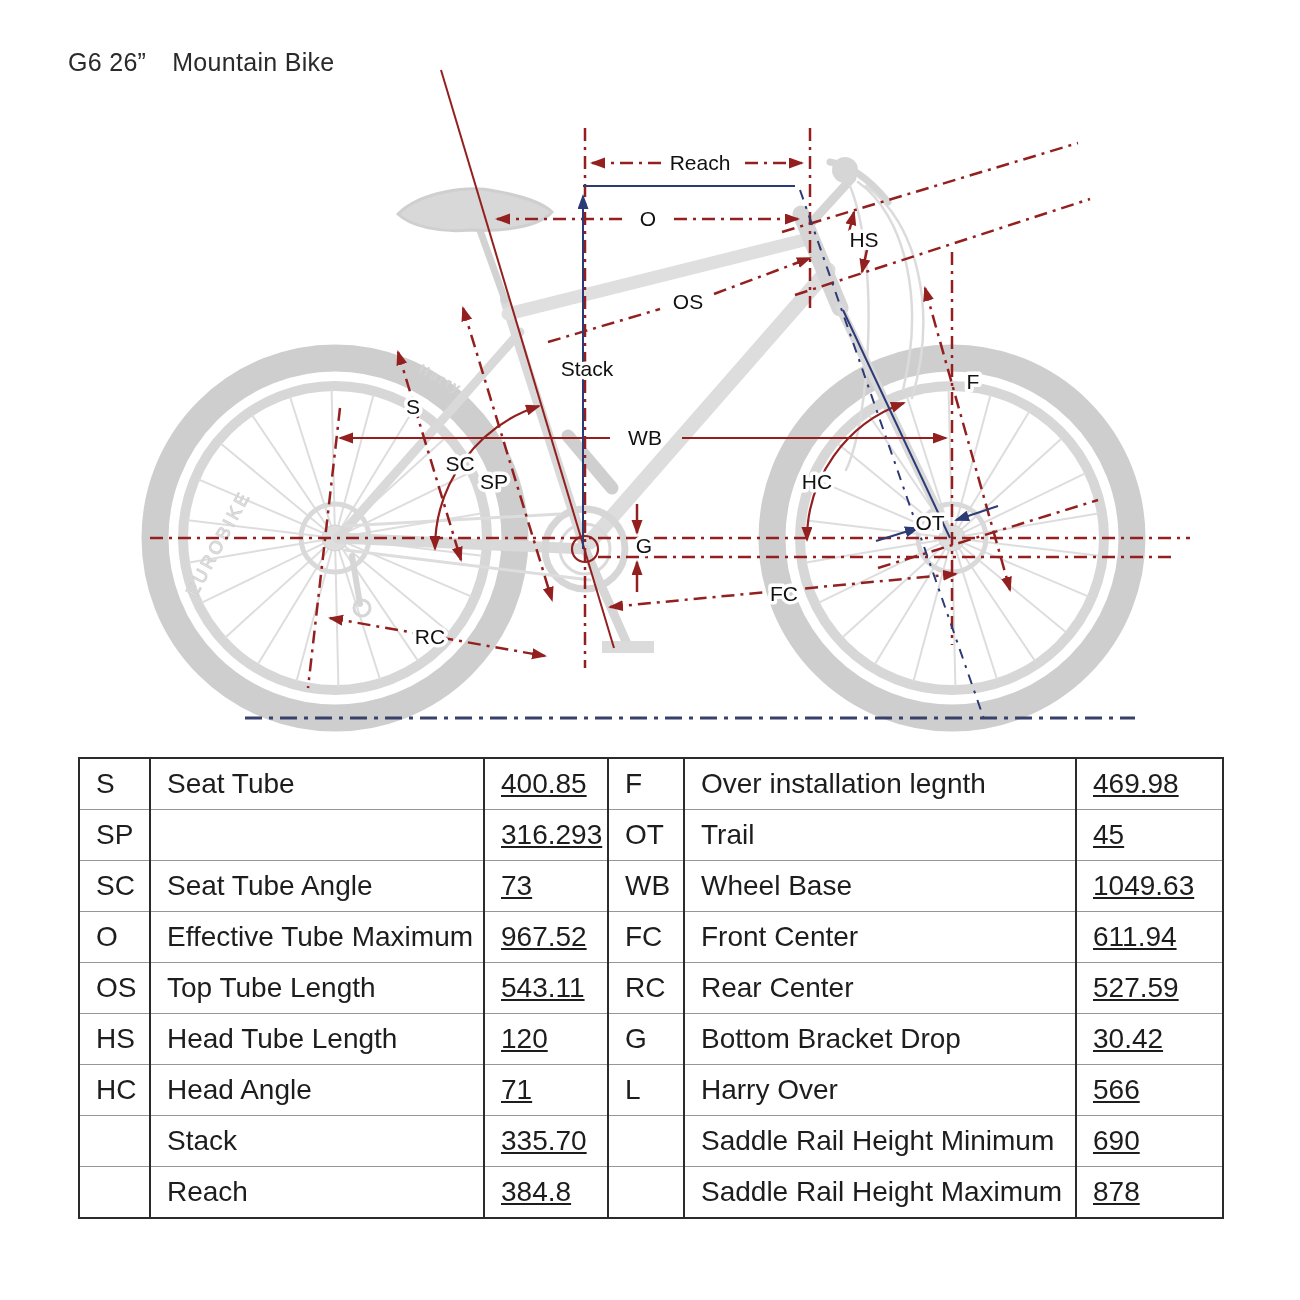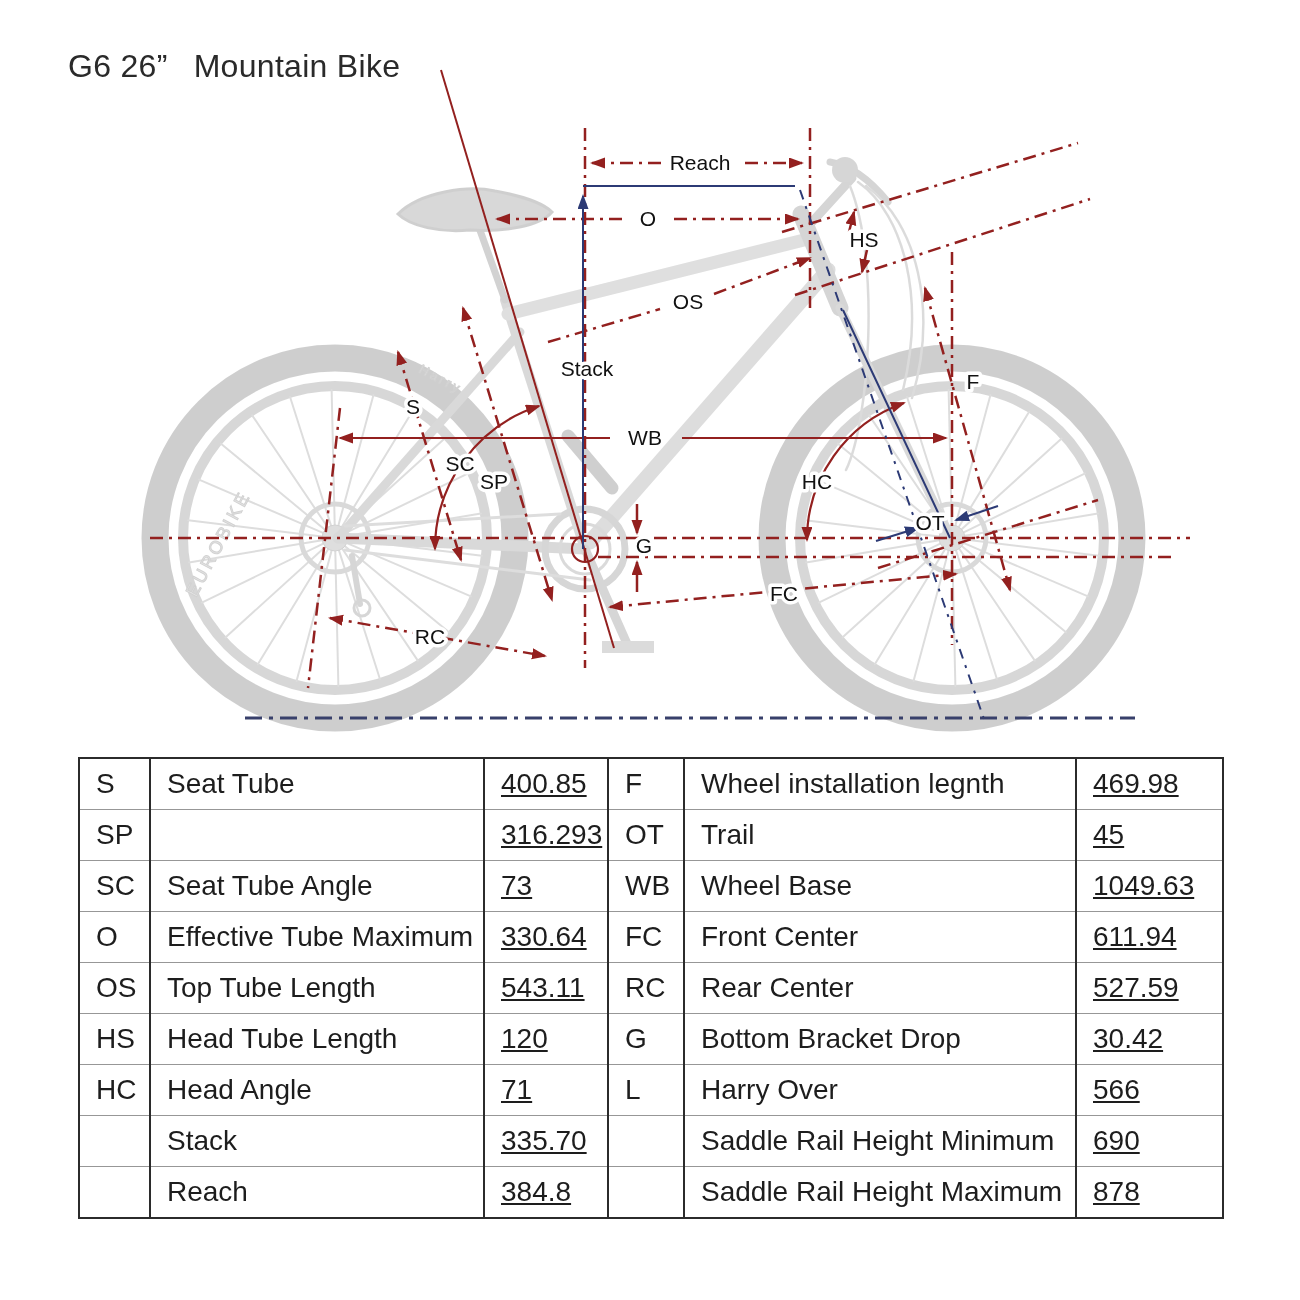--- a/index.html
+++ b/index.html
@@ -1,21 +1,21 @@
 <!DOCTYPE html>
 <html><head>
 <meta charset="utf-8">
 <style>
   html,body{margin:0;padding:0;}
   body{
     width:1300px;height:1300px;position:relative;background:#ffffff;
     font-family:"Liberation Sans", sans-serif;color:#222;overflow:hidden;
   }
   .page-title{
-    position:absolute;left:68px;top:48px;font-size:32px;color:#2a2a2a;
+    position:absolute;left:68px;top:48px;font-size:25px;color:#2a2a2a;
     letter-spacing:.3px;
   }
   .page-title .model{margin-right:26px;}
   #diagram{position:absolute;left:0;top:0;}
   .dim-label{
     font-family:"Liberation Sans", sans-serif;font-size:21px;fill:#111;
     text-anchor:middle;paint-order:stroke;stroke:#ffffff;stroke-width:7px;
     stroke-linejoin:round;
   }
   .tire-text{font-family:"Liberation Sans", sans-serif;fill:#c2c2c2;letter-spacing:3px;}
@@ -246,21 +246,21 @@
     <col style="width:76px">
       <col style="width:392px">
       <col style="width:147px">
   </colgroup>
   <tbody id="spec-body">
       <tr>
         <td class="spec-code">S</td>
         <td class="spec-name">Seat Tube</td>
         <td class="spec-value">400.85</td>
         <td class="spec-code">F</td>
-        <td class="spec-name">Wheel installation legnth</td>
+        <td class="spec-name">Over installation legnth</td>
         <td class="spec-value">469.98</td>
       </tr>
       <tr>
         <td class="spec-code">SP</td>
         <td class="spec-name"></td>
         <td class="spec-value">316.293</td>
         <td class="spec-code">OT</td>
         <td class="spec-name">Trail</td>
         <td class="spec-value">45</td>
       </tr>
@@ -268,21 +268,21 @@
         <td class="spec-code">SC</td>
         <td class="spec-name">Seat Tube Angle</td>
         <td class="spec-value">73</td>
         <td class="spec-code">WB</td>
         <td class="spec-name">Wheel Base</td>
         <td class="spec-value">1049.63</td>
       </tr>
       <tr>
         <td class="spec-code">O</td>
         <td class="spec-name">Effective Tube Maximum</td>
-        <td class="spec-value">330.64</td>
+        <td class="spec-value">967.52</td>
         <td class="spec-code">FC</td>
         <td class="spec-name">Front Center</td>
         <td class="spec-value">611.94</td>
       </tr>
       <tr>
         <td class="spec-code">OS</td>
         <td class="spec-name">Top Tube Length</td>
         <td class="spec-value">543.11</td>
         <td class="spec-code">RC</td>
         <td class="spec-name">Rear Center</td>

